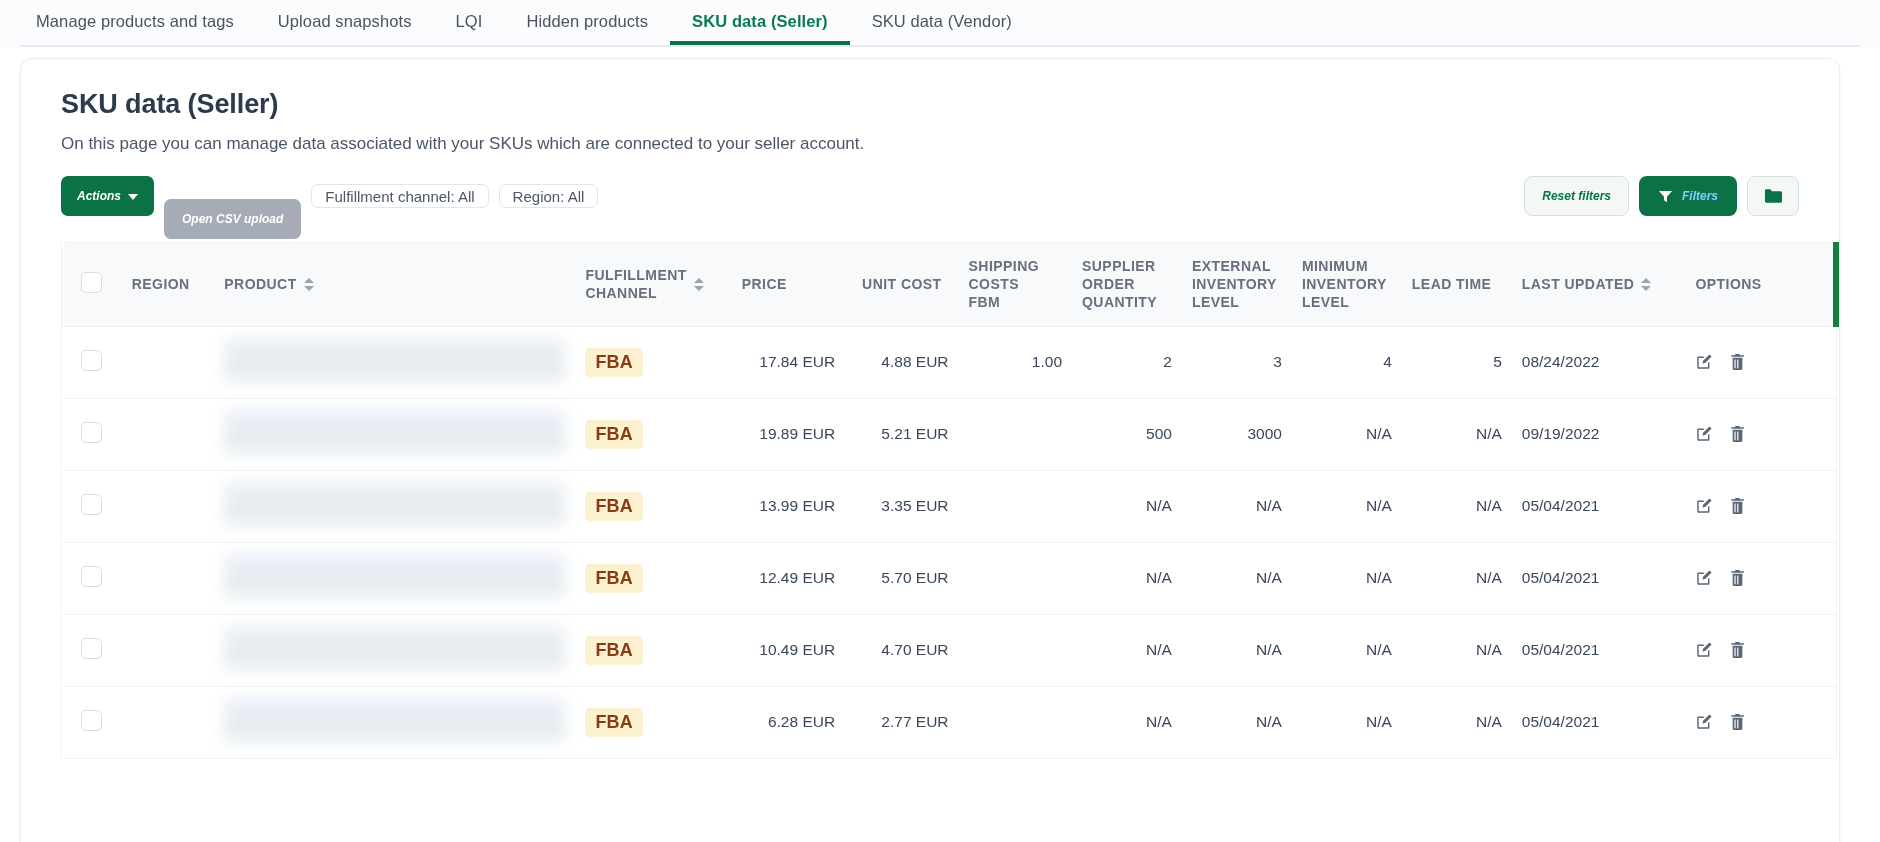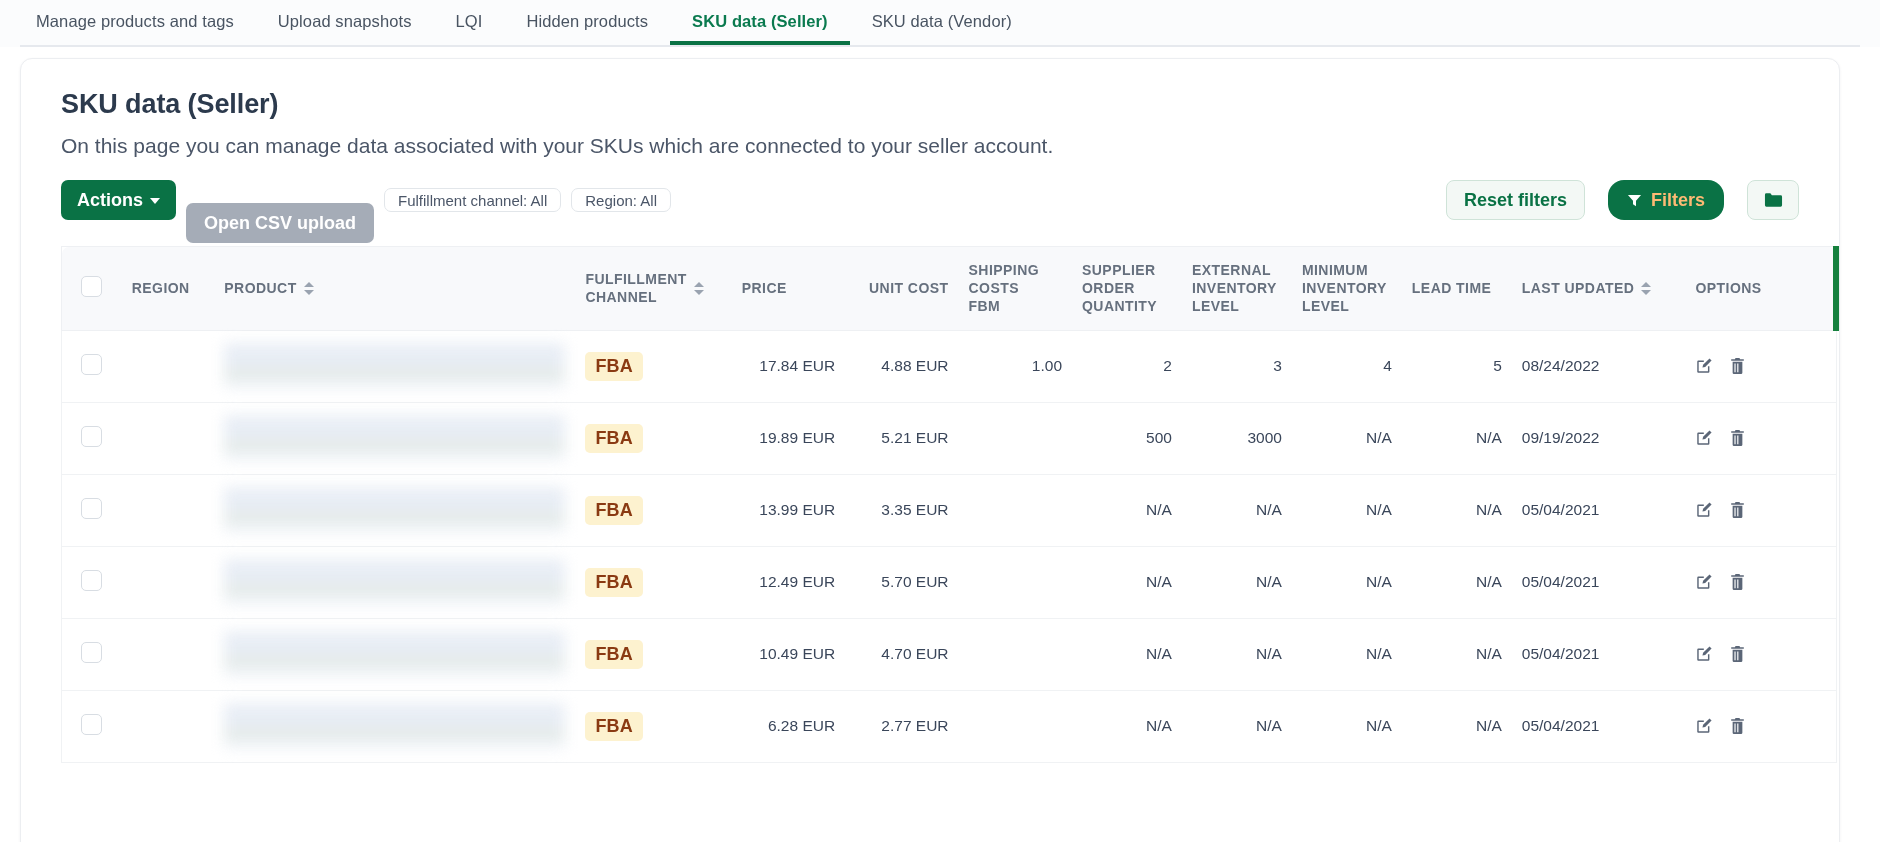--- a/index.html
+++ b/index.html
@@ -68,43 +68,44 @@
 
   .page-title {
     margin: 30px 0 0 40px;
     font-size: 27px;
     font-weight: 700;
     color: #2c3a4d;
     letter-spacing: -.1px;
   }
   .page-sub {
     margin: 14px 0 0 40px;
-    font-size: 21px;
+    font-size: 17px;
     color: #4b5668;
   }
 
   
   .toolbar {
     margin: 22px 40px 0 40px;
     display: flex;
     align-items: center;
     gap: 10px;
     height: 40px;
   }
   .btn {
     border: none;
     border-radius: 7px;
     font-family: inherit;
-    font-size: 18px;
+    font-size: 12px;
     cursor: pointer;
     display: inline-flex;
     align-items: center;
     justify-content: center;
     height: 40px;
     white-space: nowrap;
+    font-style: italic;
   }
   .btn-actions {
     background: #0a7245;
     color: #fff;
     font-weight: 700;
     padding: 0 16px;
     gap: 7px;
   }
   .caret {
     display: inline-block;
@@ -130,37 +131,37 @@
     font-size: 15px;
     color: #4b5668;
     display: inline-flex;
     align-items: center;
     cursor: pointer;
   }
   .toolbar-right {
     margin-left: auto;
     display: flex;
     align-items: center;
-    gap: 23px;
+    gap: 10px;
   }
   .btn-reset {
     background: #f3f8f5;
     border: 1px solid #cfe3d8;
     color: #0a7245;
     font-weight: 700;
     padding: 0 17px;
     border-radius: 8px;
   }
   .btn-filters {
     background: #0a7245;
-    color: #fdba74;
+    color: #7dd3fc;
     font-weight: 700;
     padding: 0 19px;
     gap: 9px;
-    border-radius: 16px;
+    border-radius: 8px;
   }
   .btn-folder {
     background: #f3f8f5;
     border: 1px solid #cfe3d8;
     width: 52px;
     border-radius: 8px;
   }
   .ico { display: inline-flex; align-items: center; }
 
   
@@ -184,21 +185,21 @@
     padding: 14px 10px;
     vertical-align: middle;
     border-bottom: 1px solid #eef0f3;
     border-top: 1px solid #eef0f3;
     line-height: 1.3;
   }
   thead tr th:first-child { border-left: 1px solid #eef0f3; border-top-left-radius: 7px; }
   thead tr th:last-child  { border-right: 6px solid #15803d; border-top-right-radius: 7px; }
 
   th.al { text-align: left; }
-  th.ar { text-align: right; }
+  th.ar { text-align: center; }
   th.ac { text-align: center; }
 
   .th-flex { display: flex; align-items: center; gap: 7px; }
 
   .sort {
     display: inline-block;
     width: 10px;
     position: relative;
     height: 15px;
     flex: 0 0 auto;

